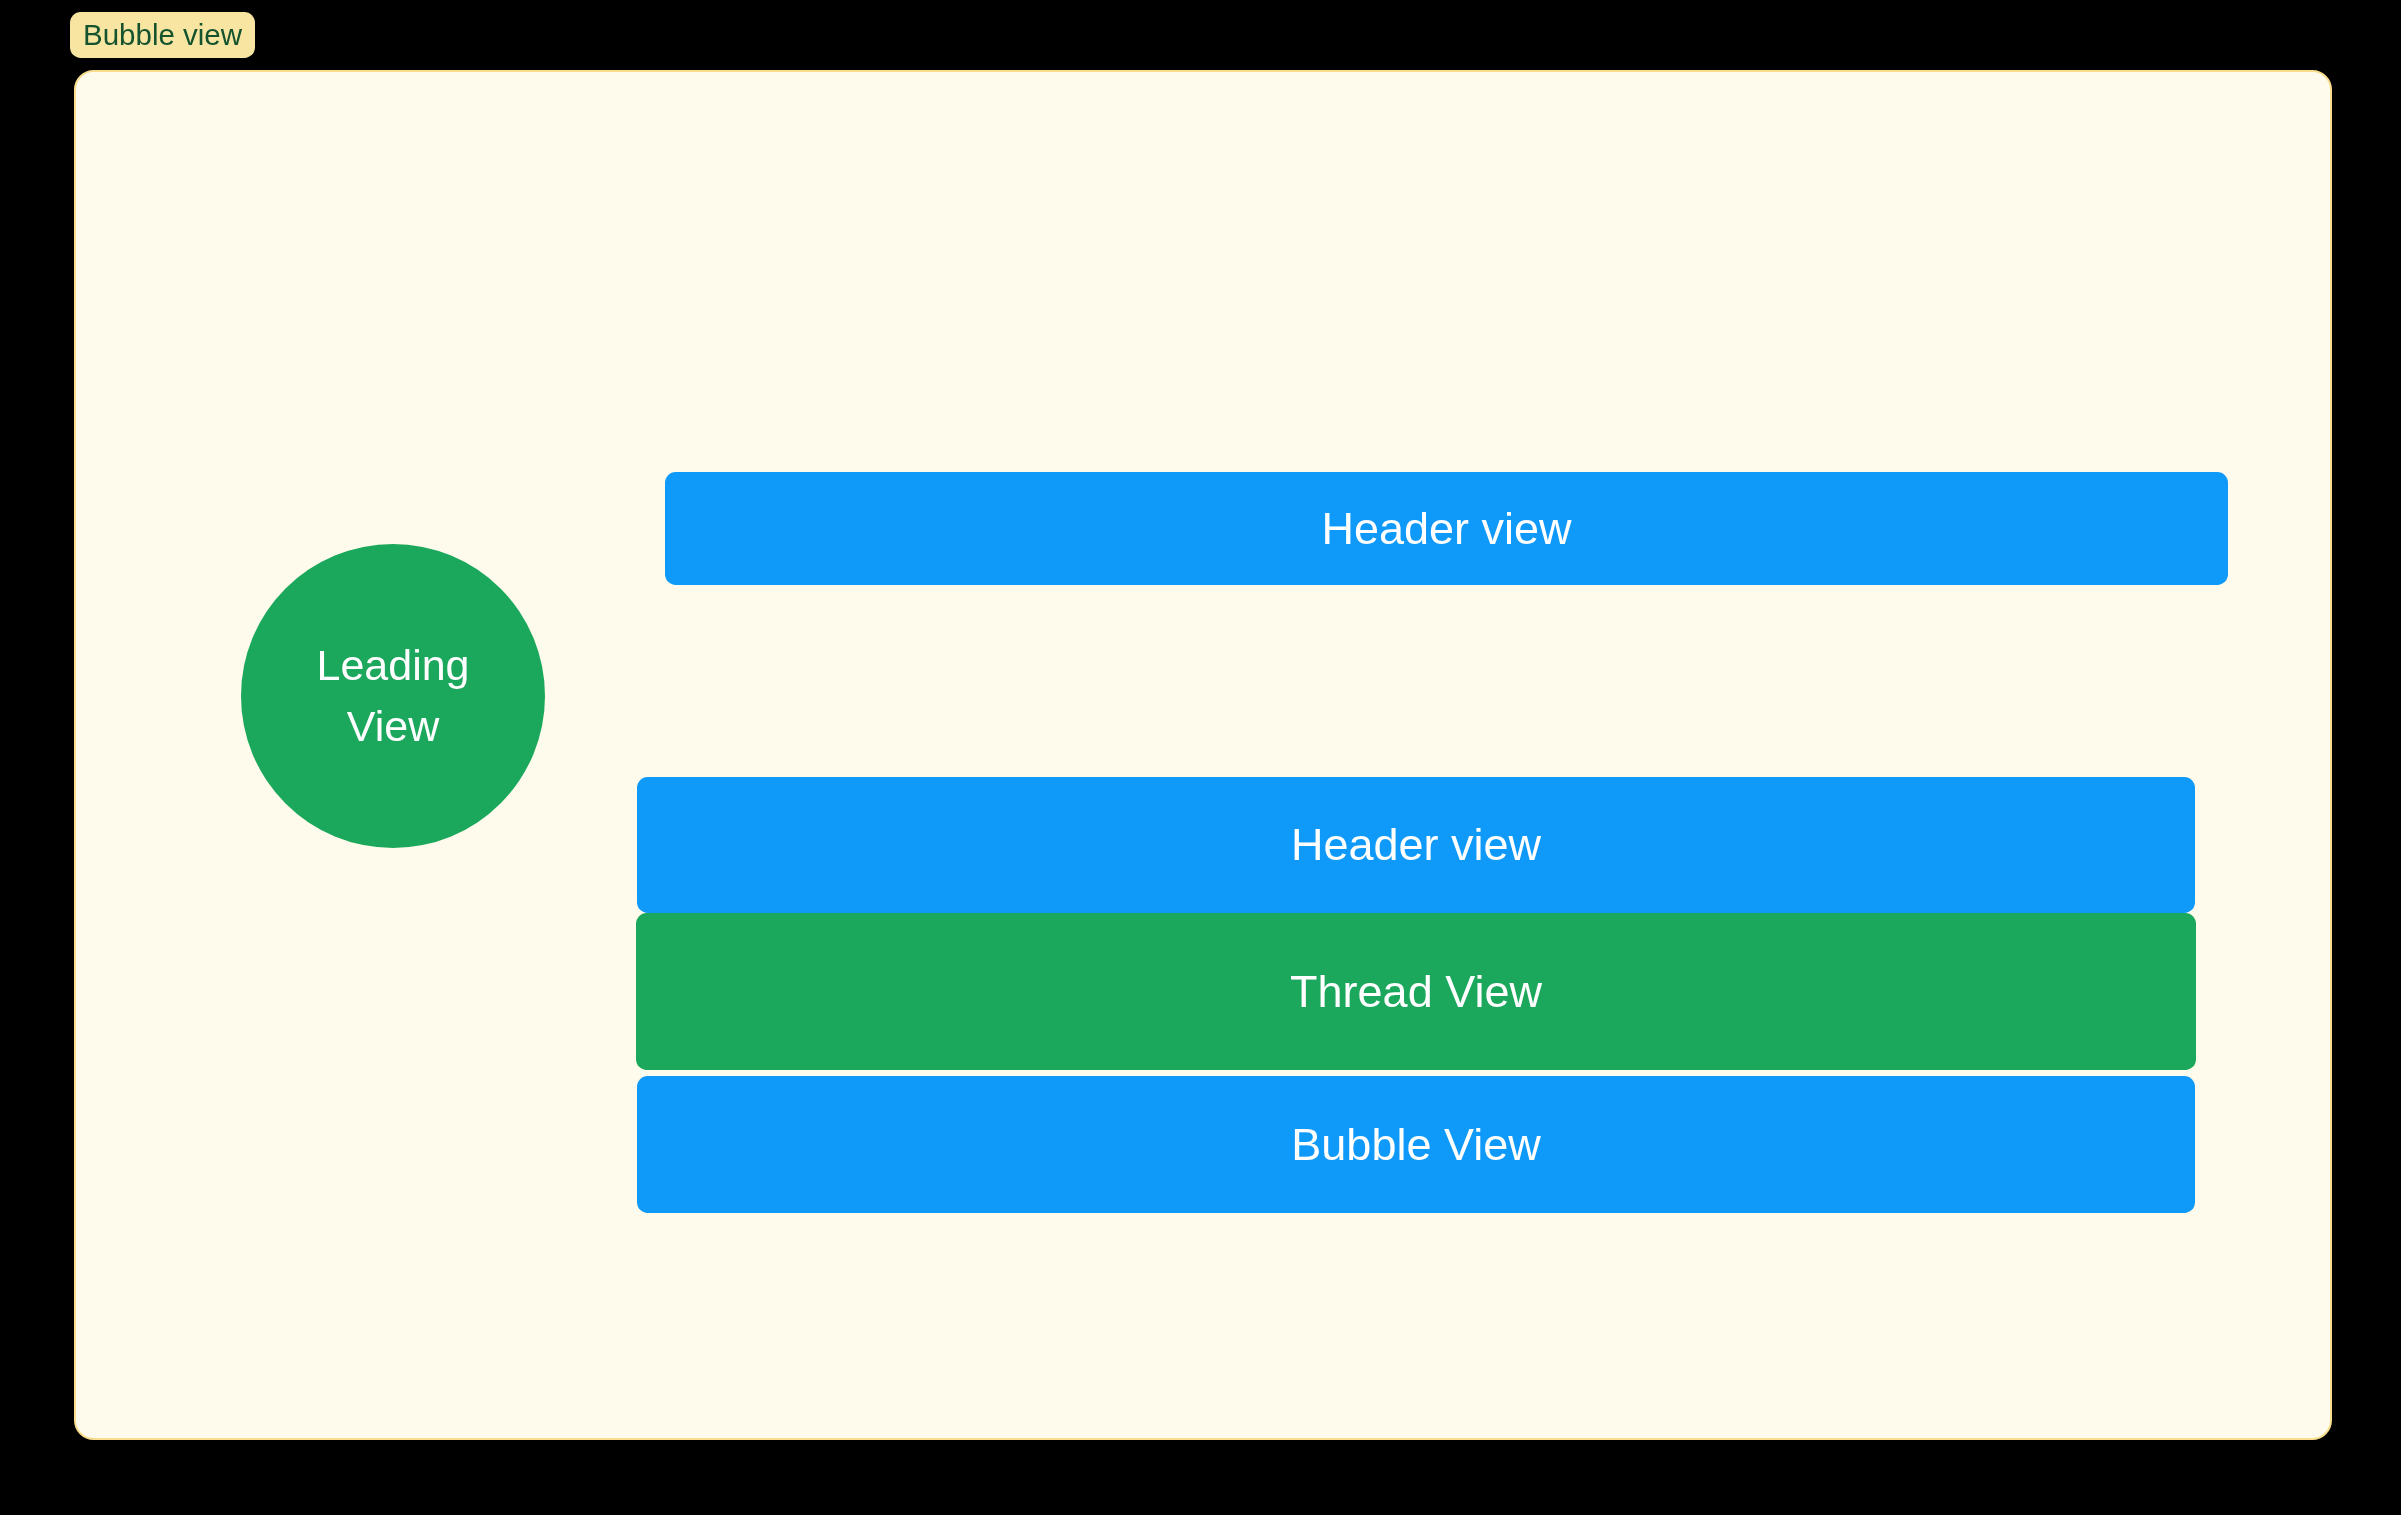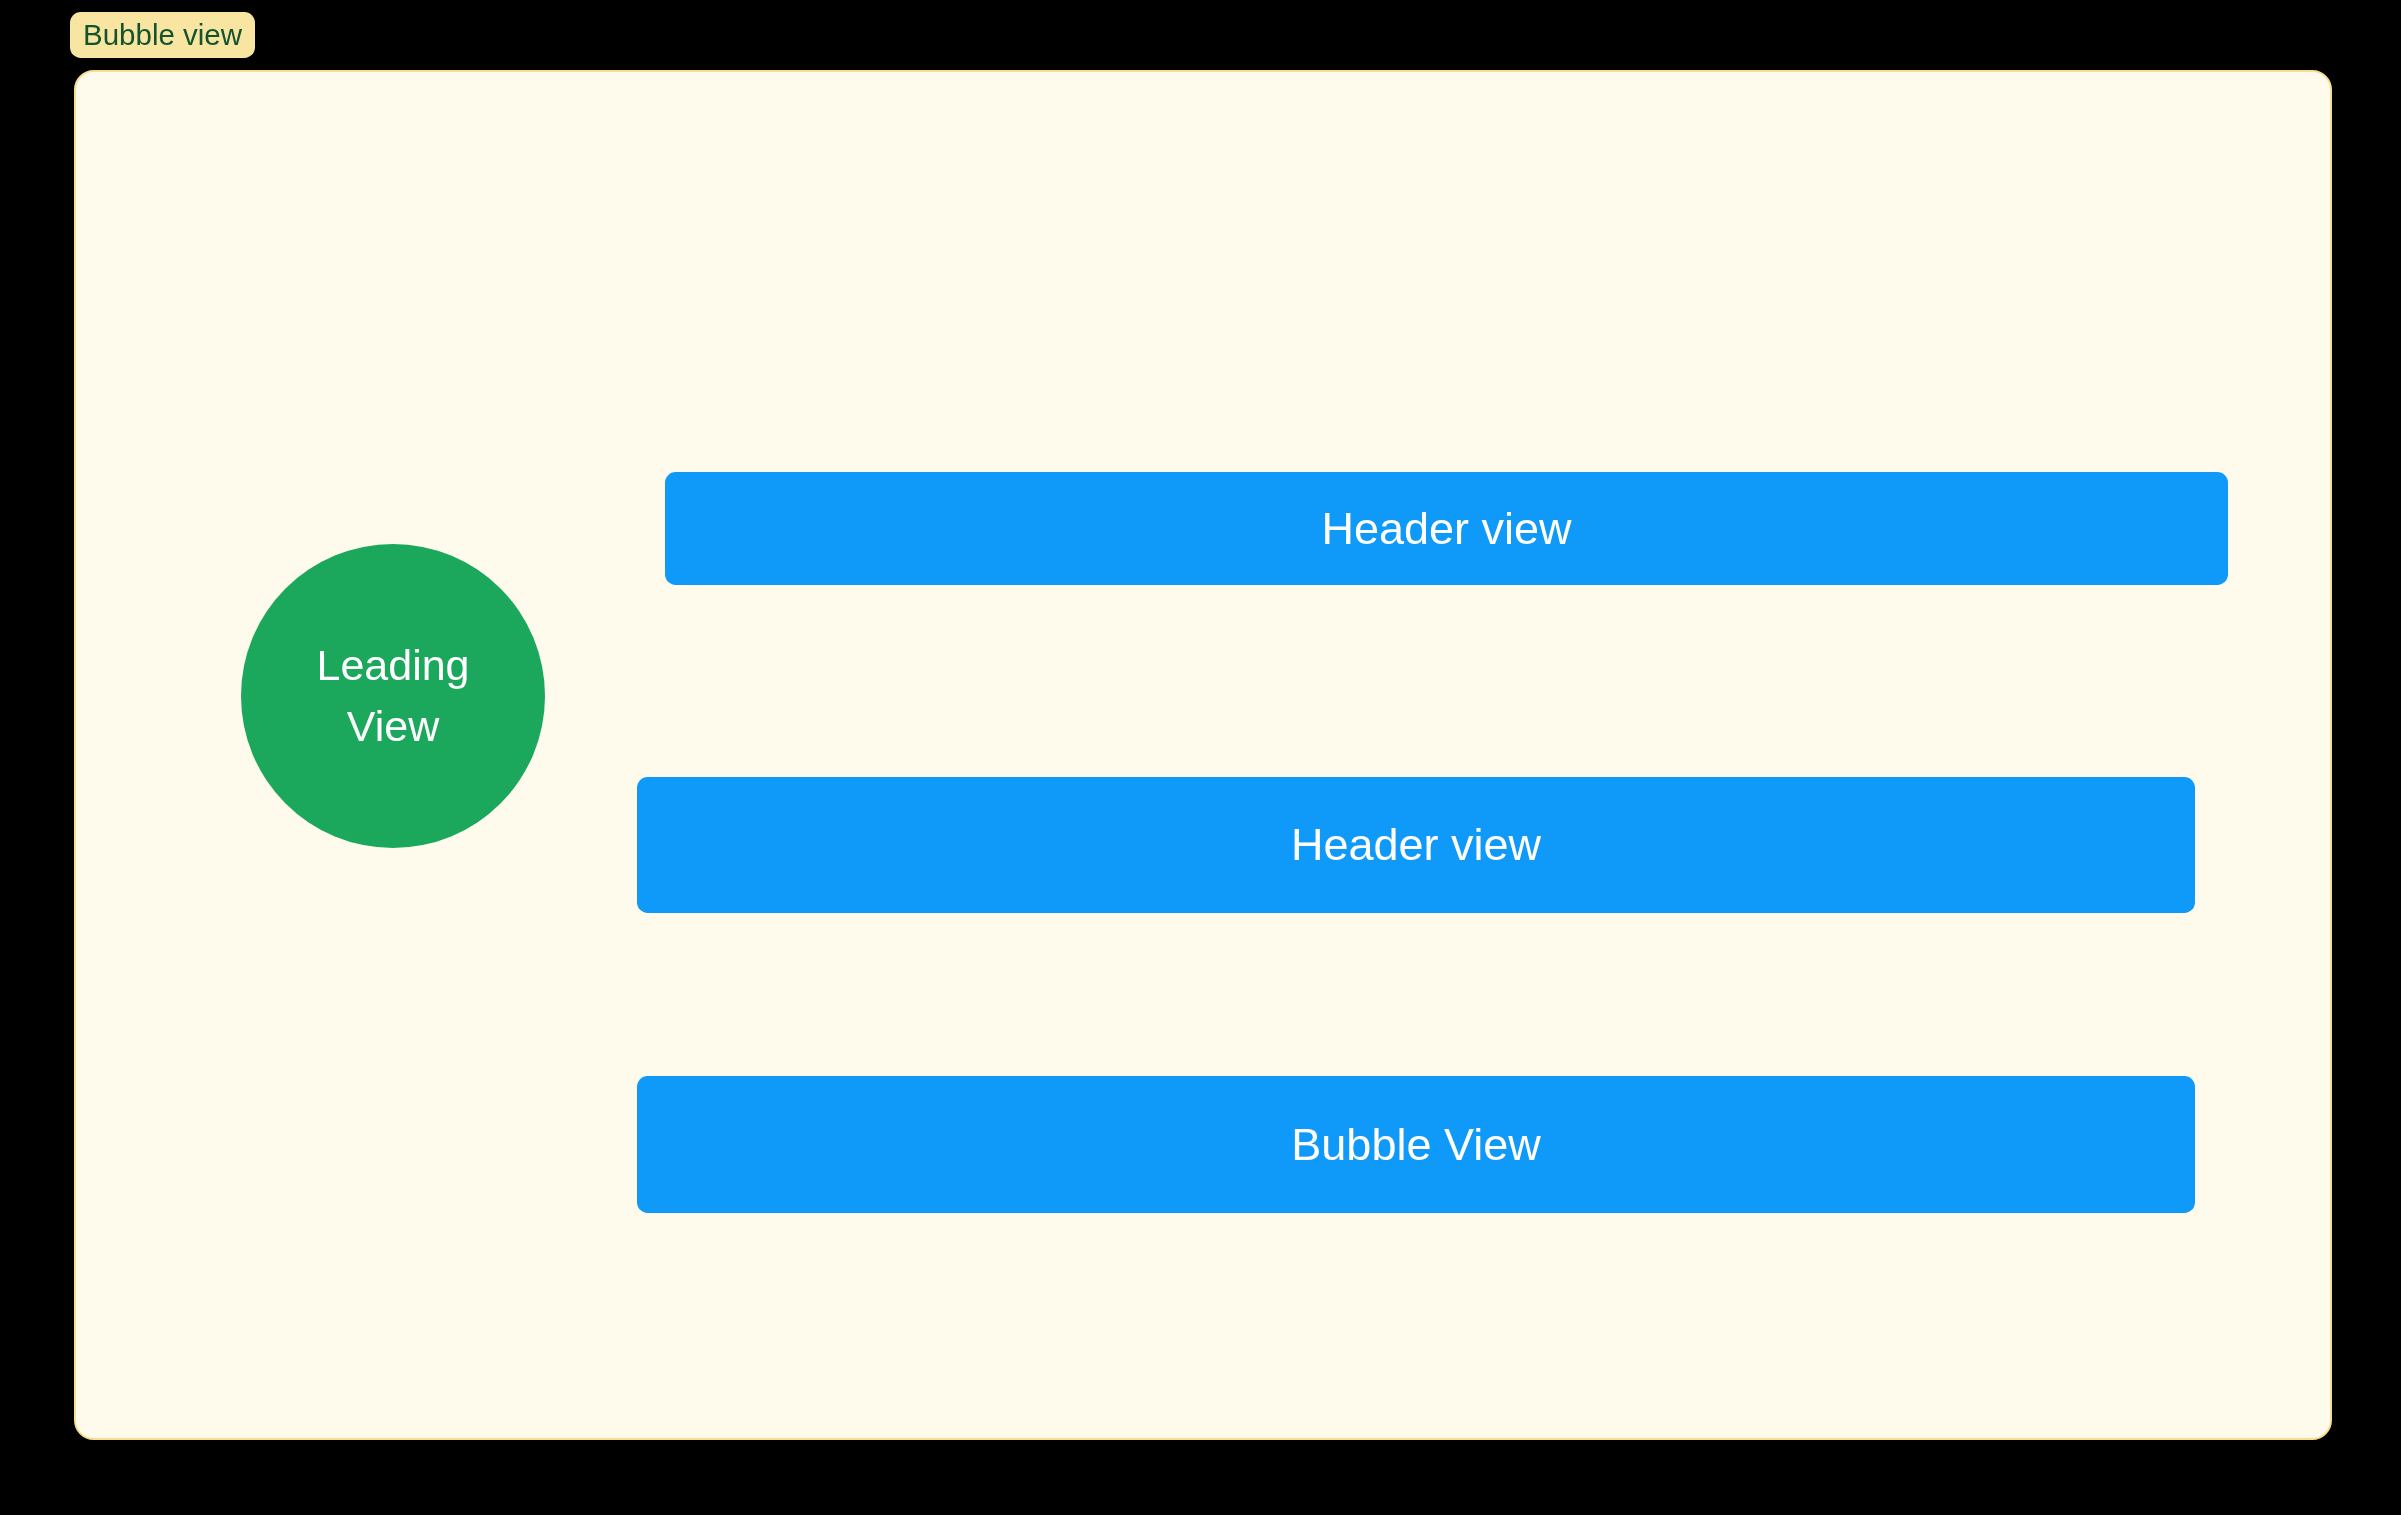--- a/index.html
+++ b/index.html
@@ -100,19 +100,22 @@
 
   <div class="bar blue header">
     <span>Header view</span>
   </div>
 
 
   <div class="bar blue bottom">
     <span>Header view</span>
   </div>
 
+  <div class="bar green thread">
+    <span>Thread View</span>
+  </div>
 
   <div class="bar blue footer">
     <span>Bubble View</span>
   </div>
 
 </div>
 
 
 </body></html>

